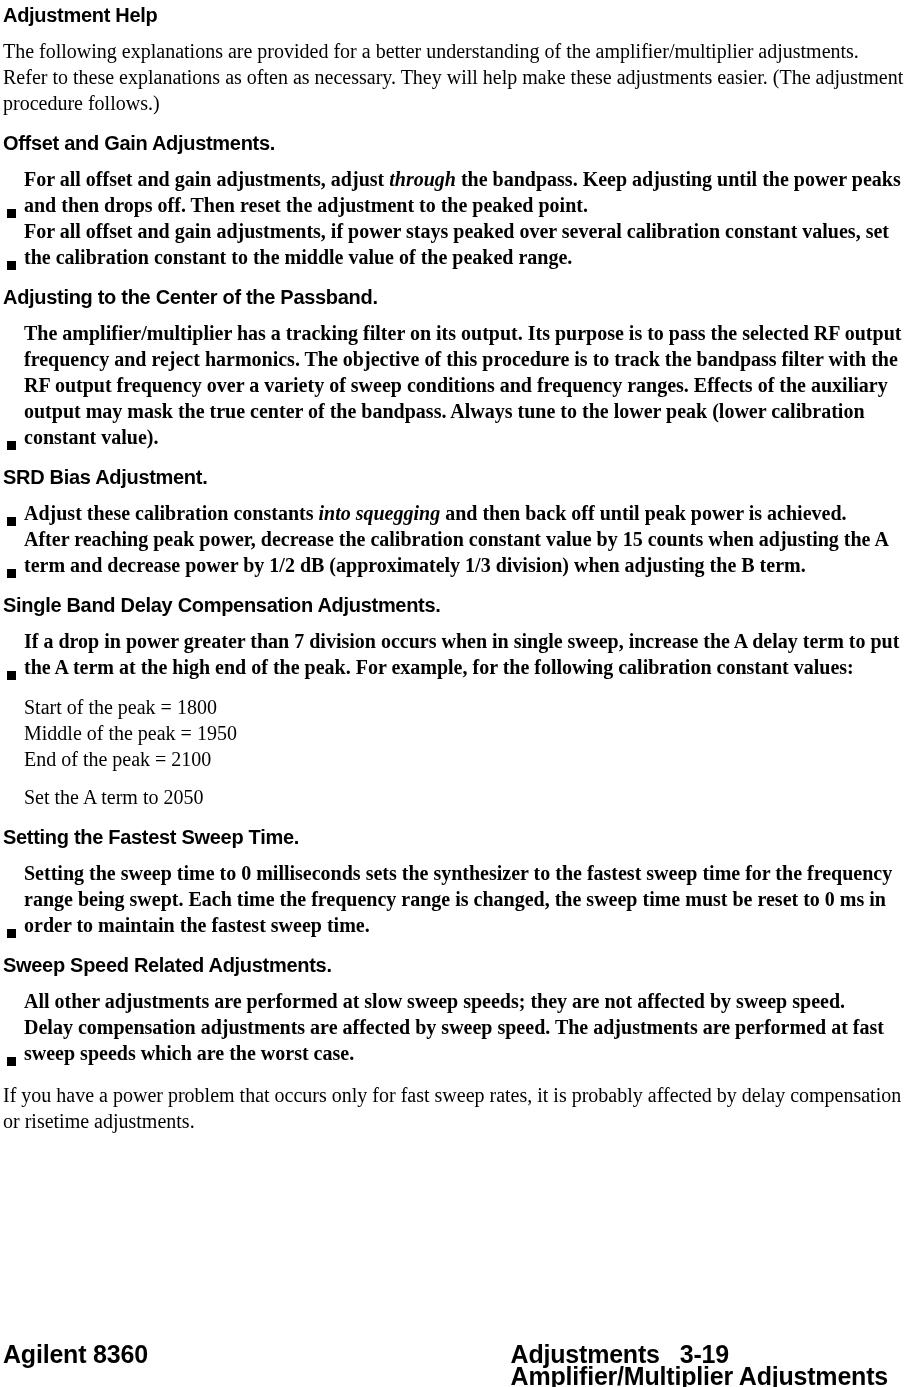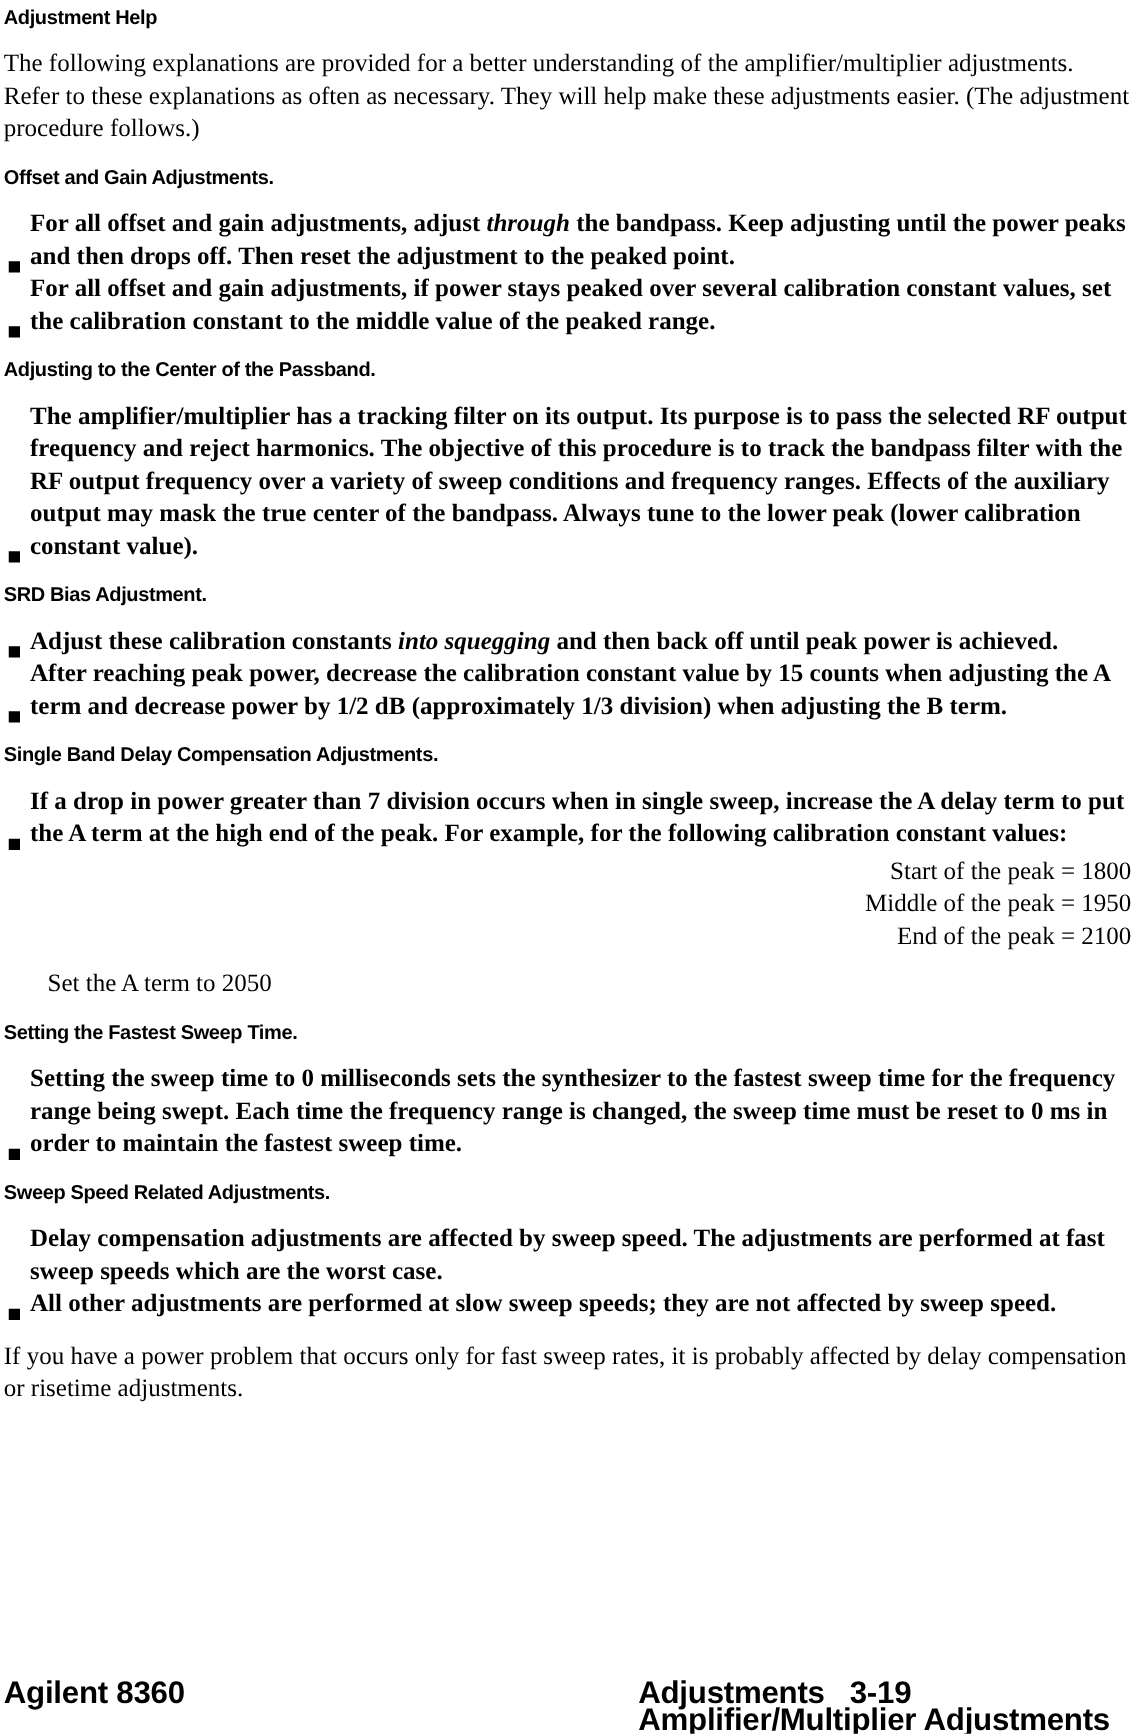--- a/index.html
+++ b/index.html
@@ -13,21 +13,21 @@
     font-family: "Liberation Serif", serif;
     font-size: 20px;
     line-height: 26px;
   }
   .page {
     padding: 2px 2px 0 3px;
   }
   h1, h2 {
     font-family: "Liberation Sans", sans-serif;
     font-weight: bold;
-    font-size: 16px;
+    font-size: 20px;
     letter-spacing: -0.3px;
     line-height: 22px;
   }
   h1 { margin: 2px 0 12px 0; }
   h2 { margin: 16px 0 12px 0; }
   p { margin: 0; }
   p.closing { margin-top: 16px; }
   ul.blist {
     list-style: none;
     margin: 0;
@@ -40,22 +40,22 @@
   }
   .bullet {
     flex: none;
     width: 9px;
     height: 9px;
     background: #000;
     margin: 9px 8px 0 4px;
   }
   .li-text { flex: 1; }
   em { font-style: italic; }
-  .val-group { margin: 4px 0 0 21px; text-align: right; }
-  .set-line  { margin: 12px 0 0 35px; }
+  .val-group { margin: 14px 0 0 21px; }
+  .set-line  { margin: 12px 0 0 21px; }
   .footer {
     position: absolute;
     top: 1343px;
     left: 3px;
     right: 2px;
     display: flex;
     justify-content: space-between;
     align-items: flex-start;
     font-family: "Liberation Sans", sans-serif;
     font-weight: bold;
@@ -139,22 +139,22 @@
       </li>
     </ul>
   </section>
 
   <section>
     <h2>Sweep Speed Related Adjustments.</h2>
     <ul class="blist">
       <li>
         <span class="bullet"></span>
         <span class="li-text">
+          <div>All other adjustments are performed at slow sweep speeds; they are not affected by sweep speed.</div>
           <div>Delay compensation adjustments are affected by sweep speed. The adjustments are performed at fast sweep speeds which are the worst case.</div>
-          <div>All other adjustments are performed at slow sweep speeds; they are not affected by sweep speed.</div>
         </span>
       </li>
     </ul>
   </section>
 
   <p class="closing">If you have a power problem that occurs only for fast sweep rates, it is probably affected by delay compensation or risetime adjustments.</p>
 
 </div>
 
 <div class="footer">

